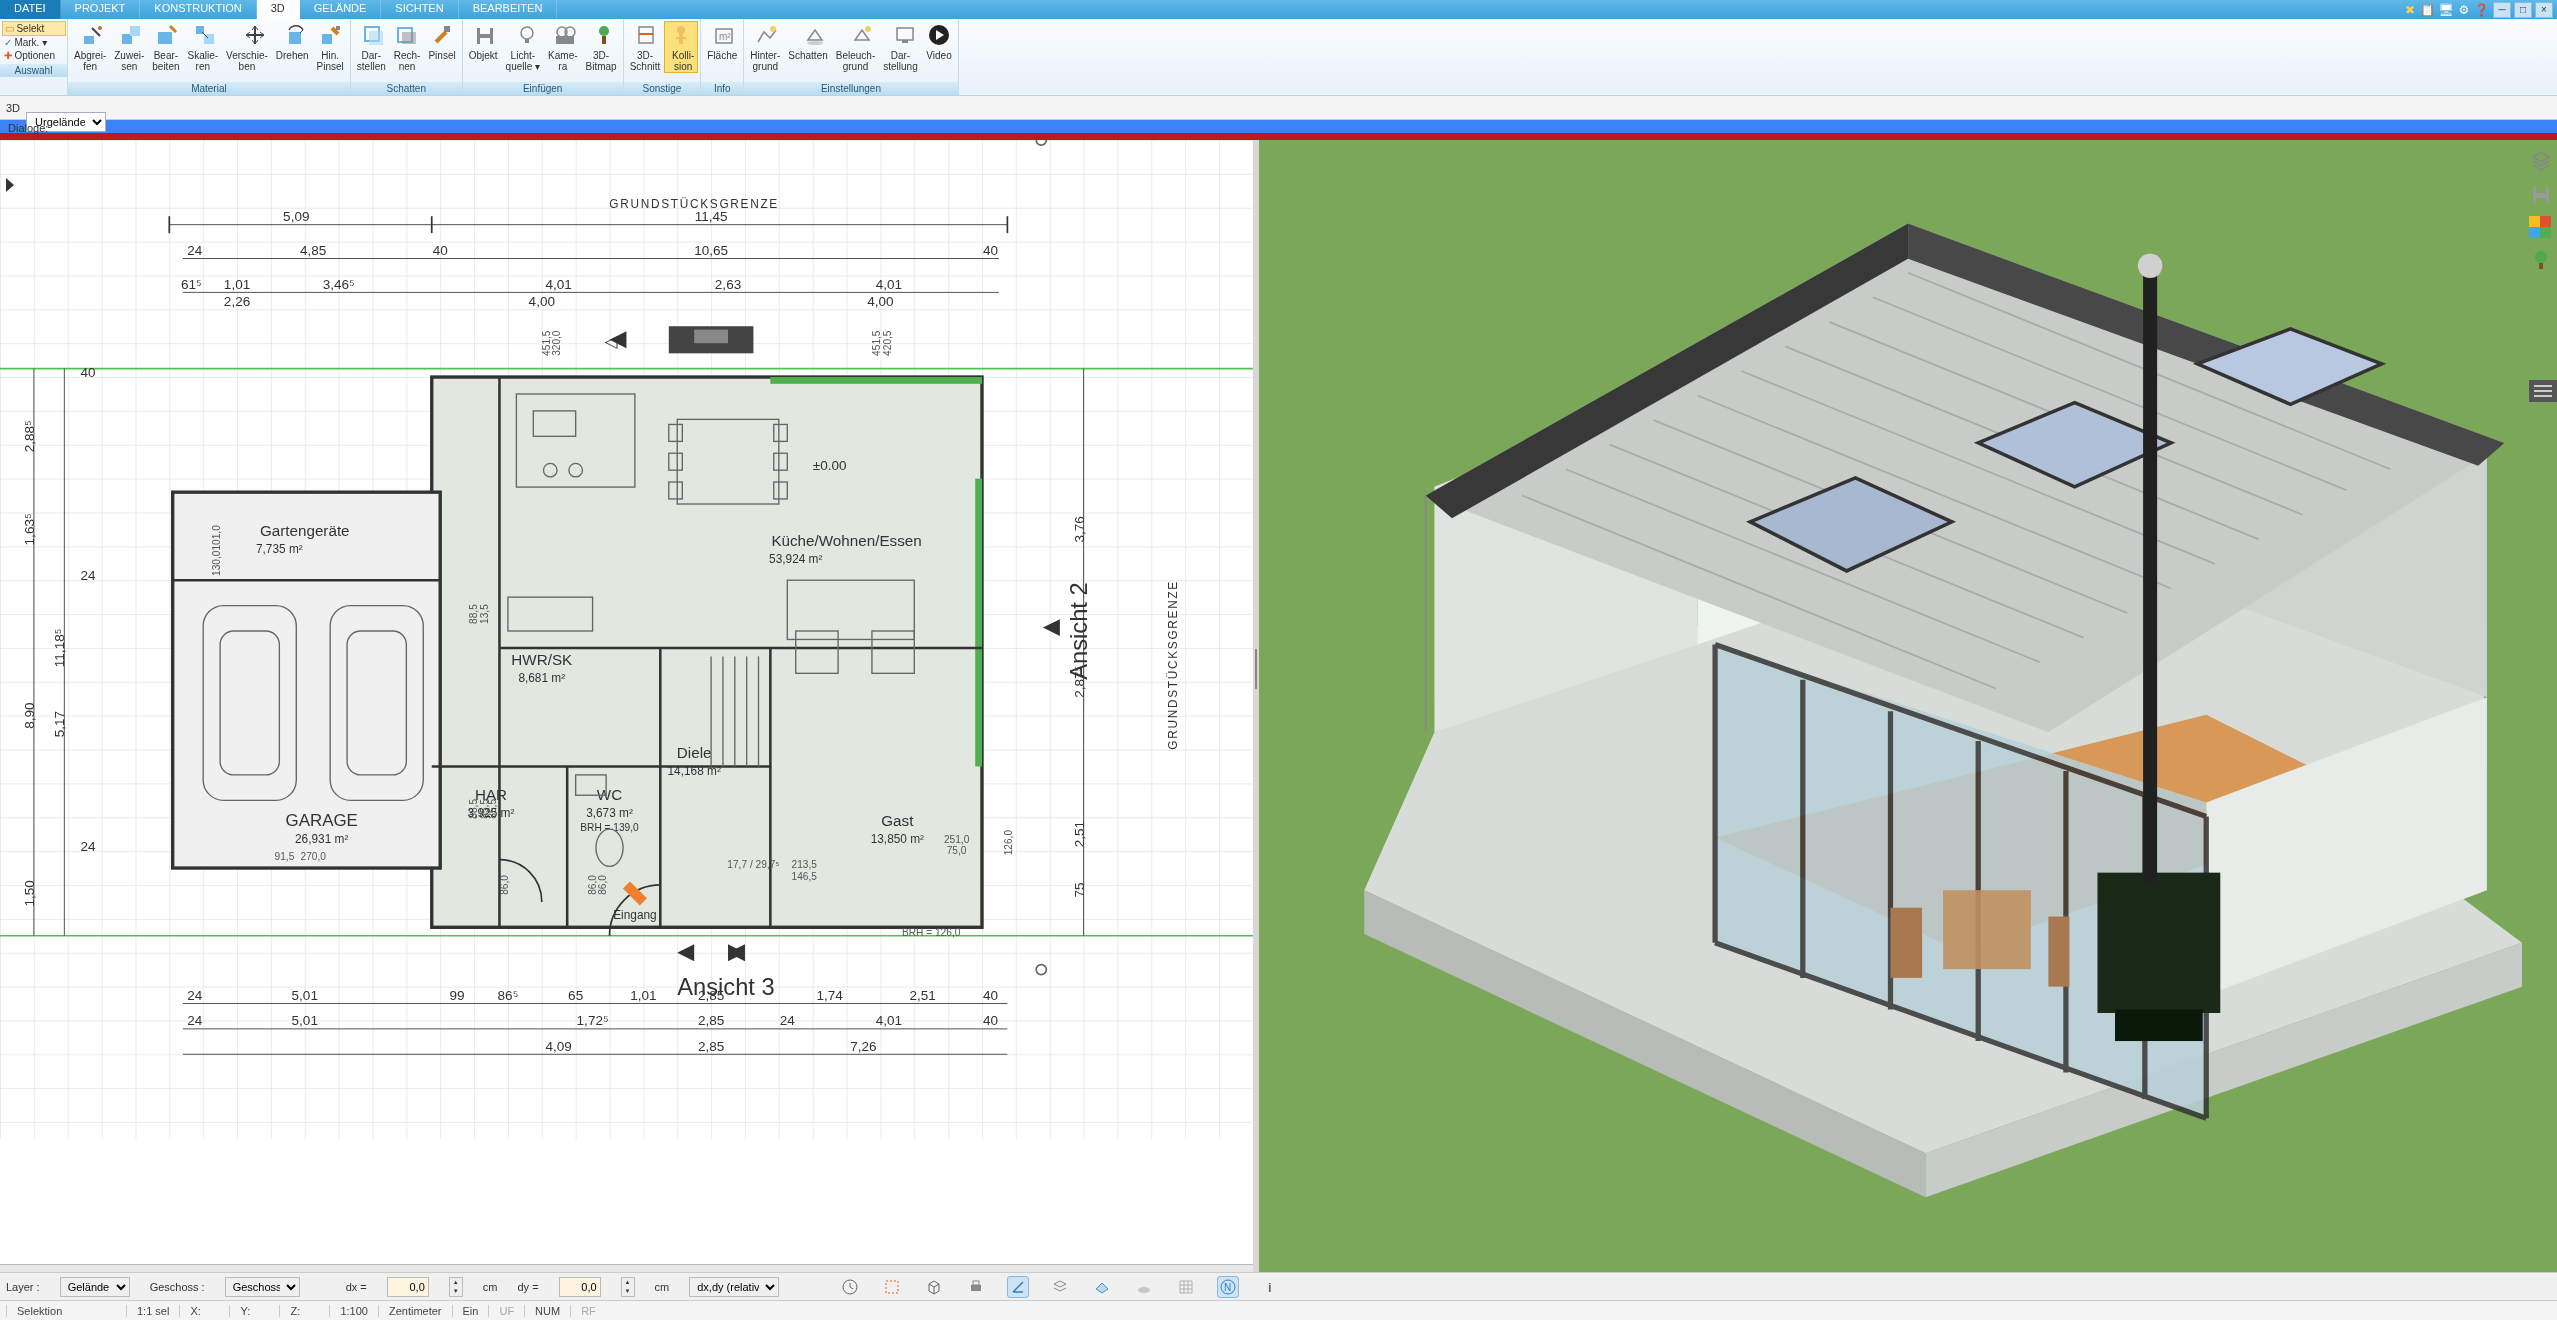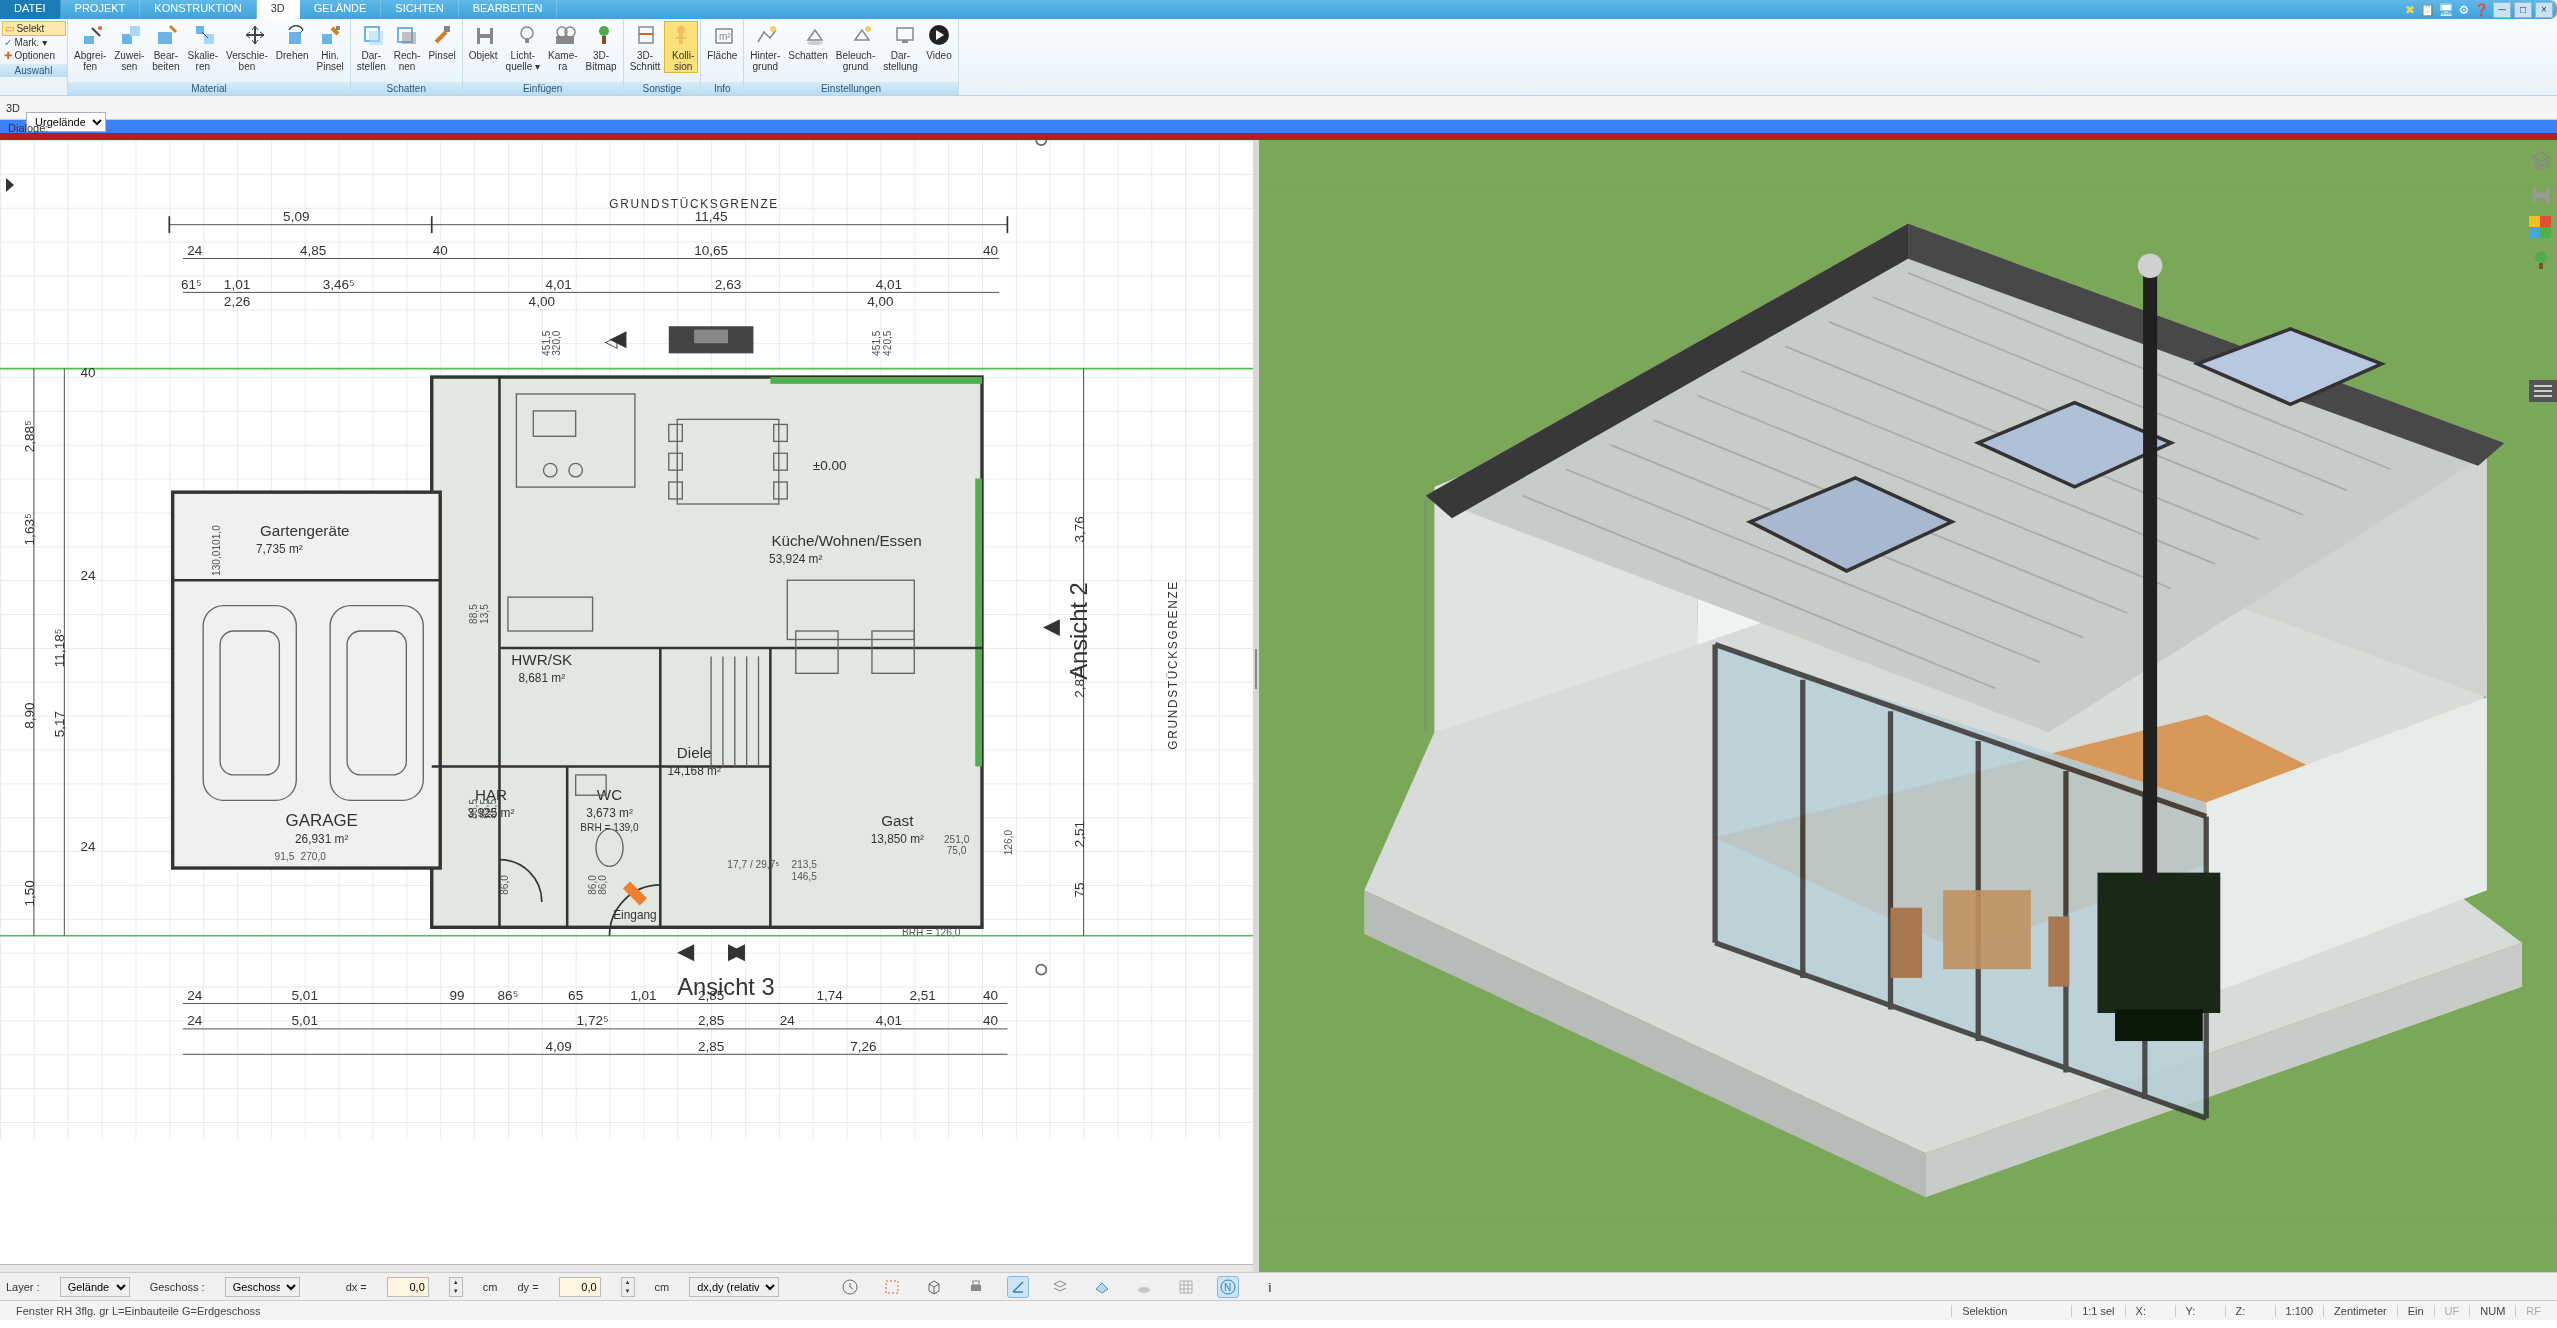--- a/index.html
+++ b/index.html
@@ -1,19 +1,19 @@
 <!DOCTYPE html>
 <html><head>
 <meta charset="utf-8">
 <style>
 * { margin: 0; padding: 0; box-sizing: border-box; font-family: "Segoe UI", Arial, sans-serif; }
 body { background: #fff; font-size: 11px; color: #333; user-select: none; }
 
 
-.menu-tabs { display: flex; height: 19px; background: linear-gradient(#5fb8e8, #3da3db); border-radius: 7px; }
+.menu-tabs { display: flex; height: 19px; background: linear-gradient(#5fb8e8, #3da3db); }
 .menu-tab { padding: 2px 14px; color: #fff; font-size: 11px; cursor: pointer; border-right: 1px solid rgba(255,255,255,0.2); }
 .menu-tab.file { background: #1a7db8; }
 .menu-tab.active { background: #fff; color: #333; }
 .menu-spacer { flex: 1; }
 .title-icons { display: flex; align-items: center; padding-right: 4px; gap: 2px; }
 .title-icon { width: 16px; height: 16px; display: flex; align-items: center; justify-content: center; font-size: 12px; cursor: pointer; color: #fff; }
 .win-btn { width: 18px; height: 16px; background: #c8e3f5; border: 1px solid #8fb8d8; display: flex; align-items: center; justify-content: center; font-size: 10px; cursor: pointer; margin-left: 1px; }
 
 
 .ribbon { display: flex; height: 77px; background: linear-gradient(#fafcfe, #e8f2fa); border-bottom: 1px solid #b8d4e8; }
@@ -784,21 +784,20 @@
       </svg>
     </div>
   <div class="bb-icon">
       <svg width="16" height="16">
         <text x="6" y="13" font-size="13" fill="#666" font-weight="bold">i</text>
       </svg>
     </div>
 </div>
 
 <div class="status-bar">
-  <div class="seg first">Fenster RH 3flg. gr  L=Einbauteile  G=Erdgeschoss</div>
   <div class="seg" style="width:120px">Selektion</div>
   <div class="seg">1:1 sel</div>
   <div class="seg" style="width:50px">X:</div>
   <div class="seg" style="width:50px">Y:</div>
   <div class="seg" style="width:50px">Z:</div>
   <div class="seg">1:100</div>
   <div class="seg">Zentimeter</div>
   <div class="seg">Ein</div>
   <div class="seg" style="color:#aaa">UF</div>
   <div class="seg">NUM</div>

